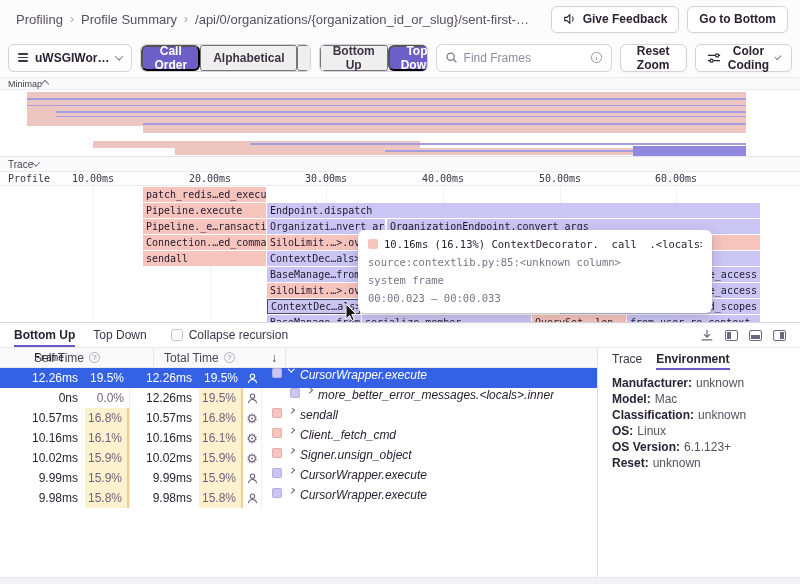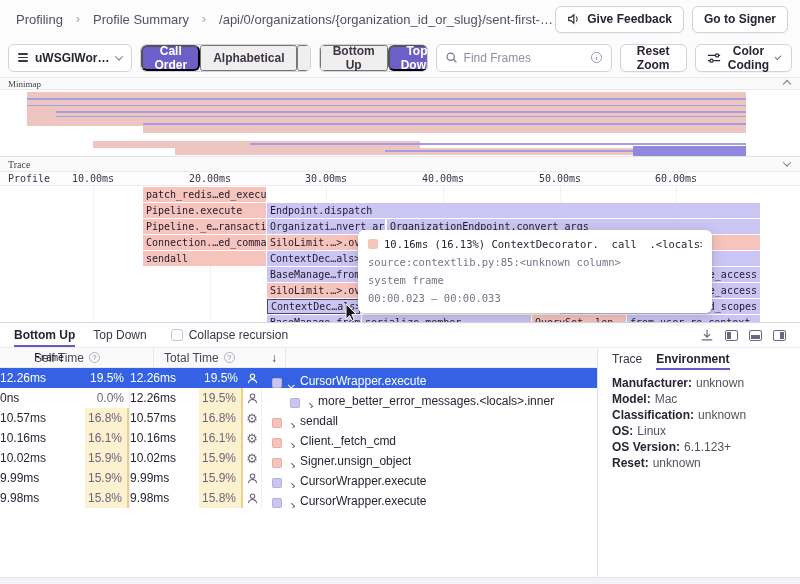--- a/index.html
+++ b/index.html
@@ -10,21 +10,21 @@
     background: #fff;
     overflow: hidden;
     position: relative;
     font-size: 12px;
   }
   .page { position:relative; width:800px; height:584px; overflow:hidden; background:#fff; }
 
   
   .topbar { height:38px; display:flex; align-items:center; justify-content:space-between;
             padding:0 12px 0 16px; background:#fcfcfd; }
-  .breadcrumb { display:flex; align-items:center; gap:13px; font-size:13px; color:#564f62; white-space:nowrap; overflow:hidden; }
+  .breadcrumb { display:flex; align-items:center; gap:7px; font-size:13px; color:#564f62; white-space:nowrap; overflow:hidden; }
   .breadcrumb .sep { color:#a79fb2; font-size:12px; }
   .topbar-actions { display:flex; gap:8px; }
   .btn { display:flex; align-items:center; gap:6px; height:27px; padding:0 11px;
          background:#fff; border:1px solid #d5d0dc; border-radius:6px;
          font-weight:bold; font-size:12px; color:#2b2233; box-shadow:0 1px 1px rgba(43,34,51,.04); cursor:pointer; }
 
   
   .toolbar { height:40px; display:flex; align-items:center; gap:8px; padding:0 8px; background:#fcfcfd; border-bottom:1px solid #eceaf0; }
   .dropdown-btn { display:flex; align-items:center; gap:7px; height:28px; padding:0 9px;
                   border:1px solid #d5d0dc; border-radius:6px; background:#fff; font-weight:bold; font-size:12px; }
@@ -37,22 +37,22 @@
                border:1px solid #d5d0dc; border-radius:6px; background:#fff; color:#80708f; }
   .searchbox input { border:none; outline:none; flex:1; font-size:12px; font-family:"Liberation Sans",sans-serif; color:#701a75; background:transparent; min-width:0; }
   .searchbox input::placeholder { color:#958ba3; }
   .chev { display:inline-block; width:6px; height:6px; border-right:1.5px solid currentColor; border-bottom:1.5px solid currentColor; }
   .chev.down { transform:rotate(45deg) translate(-1px,-1px); }
   .chev.up { transform:rotate(-135deg); }
   .chev.right { transform:rotate(-45deg); }
   .muted { color:#80708f; }
 
   
-  .sec-head { display:flex; align-items:center; justify-content:space-between; padding:0 10px 0 8px;
-              background:#fafafa; color:#44404c; border-bottom:1px solid #eceaf0;font-family:Liberation Serif, serif; }
+  .sec-head { display:flex; align-items:center; padding:0 10px 0 8px;
+              background:#fafafa; color:#44404c; border-bottom:1px solid #eceaf0; }
   .minimap-head { height:12px; font-size:9px; }
   .trace-head { height:16px; font-size:10px; border-top:1px solid #e5e1ea; }
 
   
   .minimap-canvas { position:relative; height:66px; background:#fff; overflow:hidden; }
   .mblock { position:absolute; }
 
   
   .axis { position:relative; height:14px; border-bottom:1px solid #eceaf0; font-family:"DejaVu Sans Mono",monospace; font-size:10px; color:#3a3344; background:#fdfdfe; }
   .axis .plabel { position:absolute; left:8px; top:1px; }
@@ -98,25 +98,25 @@
   .th.total { width:132px; border-right:1px solid #e8e5ec; }
   .th.frame { flex:1; }
   .q { width:11px; height:11px; border:1px solid #b4adc0; border-radius:50%; color:#8d849c; font-size:8px;
        display:inline-flex; align-items:center; justify-content:center; line-height:1; }
   .sort-arrow { margin-left:auto; color:#3e3446; font-size:12px; }
 
   .tbody { flex:1; overflow:hidden; }
   .t-row { height:20px; display:flex; align-items:center; font-size:12px; cursor:pointer; }
   .cell-self { width:130px; display:flex; align-items:center; height:100%; border-right:1px solid #f0eef3; }
   .cell-total { width:132px; display:flex; align-items:center; height:100%; border-right:1px solid #f0eef3; }
-  .num { flex:1; text-align:left; color:#2b2233; }
+  .num { flex:1; text-align:right; color:#2b2233; }
   .pct { width:44px; text-align:right; padding-right:5px; margin-left:7px; color:#71637e; height:100%; display:flex; align-items:center; justify-content:flex-end; }
   .pct.hl { background:#fcf2cf; border-right:2px solid #eccf8e; }
   .typeico { width:18px; display:flex; align-items:center; justify-content:center; color:#71637e; }
-  .cell-frame { flex:1; display:flex; align-items:flex-end; gap:5px; height:100%; overflow:hidden; white-space:nowrap; }
+  .cell-frame { flex:1; display:flex; align-items:flex-start; gap:5px; height:100%; overflow:hidden; white-space:nowrap;font-style:italic; }
   .swatch { width:10px; height:10px; border-radius:2px; flex:none; box-shadow:inset 0 0 0 1px rgba(43,34,51,.12); }
   .expander { width:8px; display:inline-flex; justify-content:center; color:#71637e; flex:none; }
   .expander .chev { width:4.5px; height:4.5px; }
   .fname { overflow:hidden; text-overflow:ellipsis; }
   .t-row.selected { background:#3562e4; color:#fff; }
   .t-row.selected .num, .t-row.selected .fname, .t-row.selected .pct, .t-row.selected .typeico, .t-row.selected .expander { color:#fff; }
   .t-row.selected .cell-self, .t-row.selected .cell-total { border-right-color:transparent; }
 
   .details { flex:1; display:flex; flex-direction:column; min-width:0; }
   .dtabs { height:22px; display:flex; gap:14px; padding:0 14px; align-items:stretch; font-size:12px; color:#3e3446; }
@@ -144,21 +144,21 @@
       <button class="btn">
         <span>
           <svg width="14" height="14" viewBox="0 0 16 16" fill="none" stroke="#2b2233" stroke-width="1.3">
             <path d="M2 6.2v3.6h2.4l3.4 3V3.2l-3.4 3H2z"></path>
               <path d="M10.4 5.2c1.5 1.5 1.5 4.1 0 5.6"></path>
           </svg>
         </span>
         <span>Give Feedback</span>
       </button>
       <button class="btn">
-        <span>Go to Signer</span>
+        <span>Go to Bottom</span>
       </button>
     </div>
   </div>
 
   <div class="toolbar">
     <div class="dropdown-btn">
       <span class="menu-ico">
           <i></i>
           <i></i>
           <i></i>

